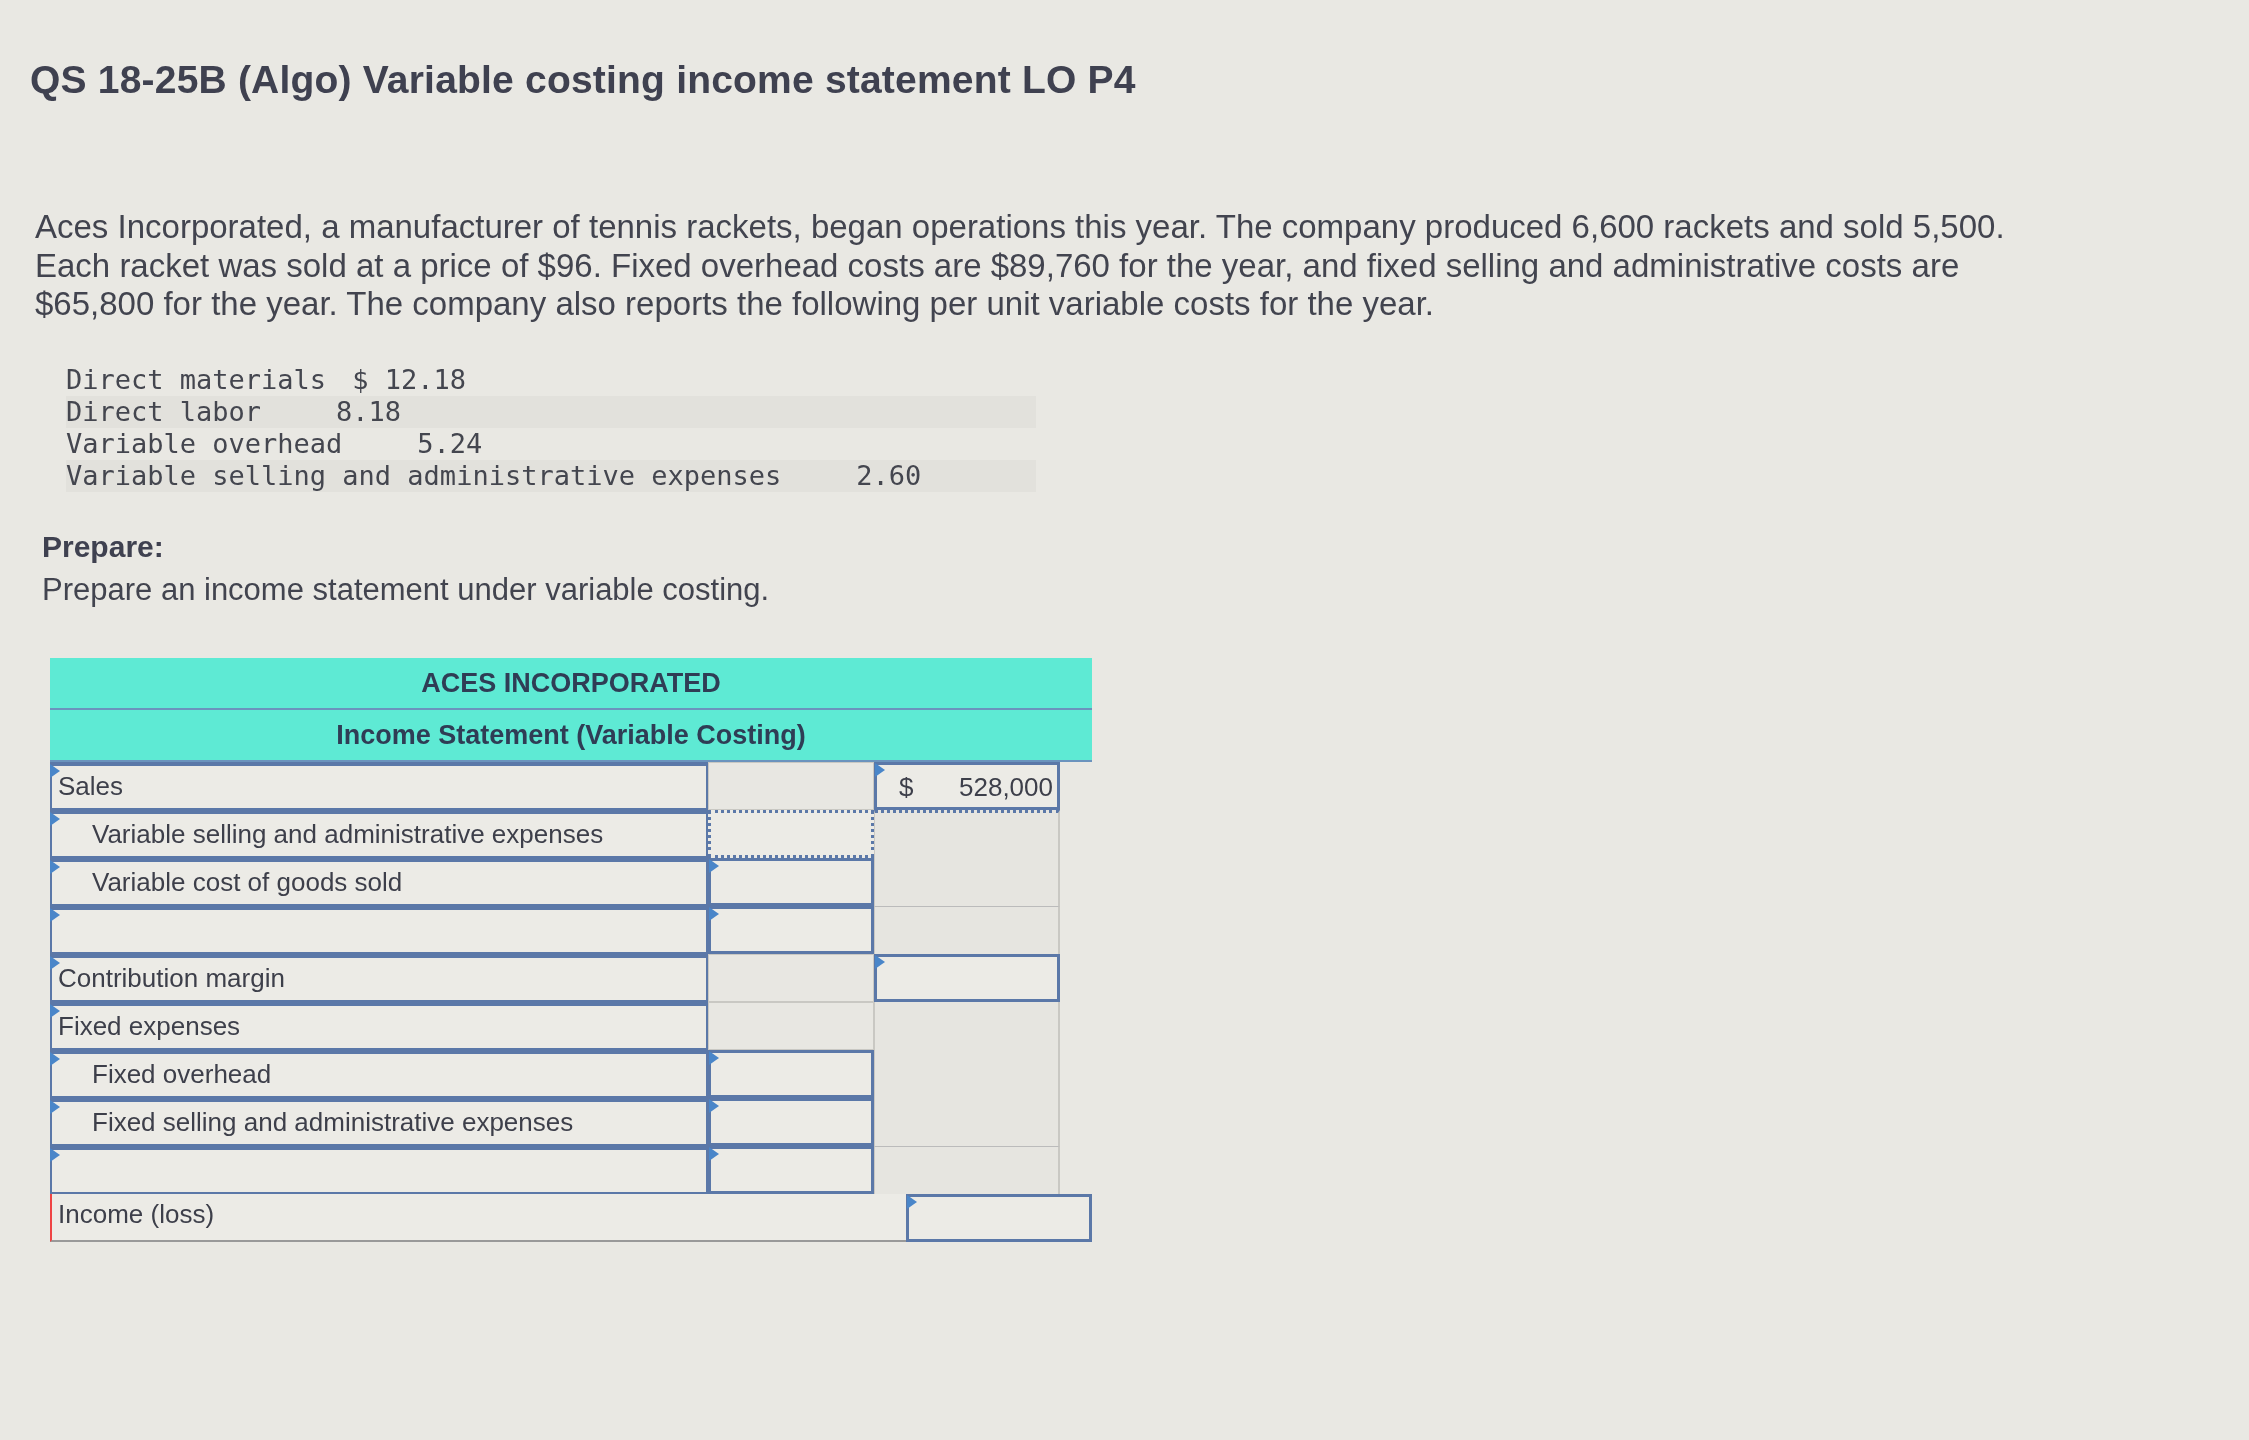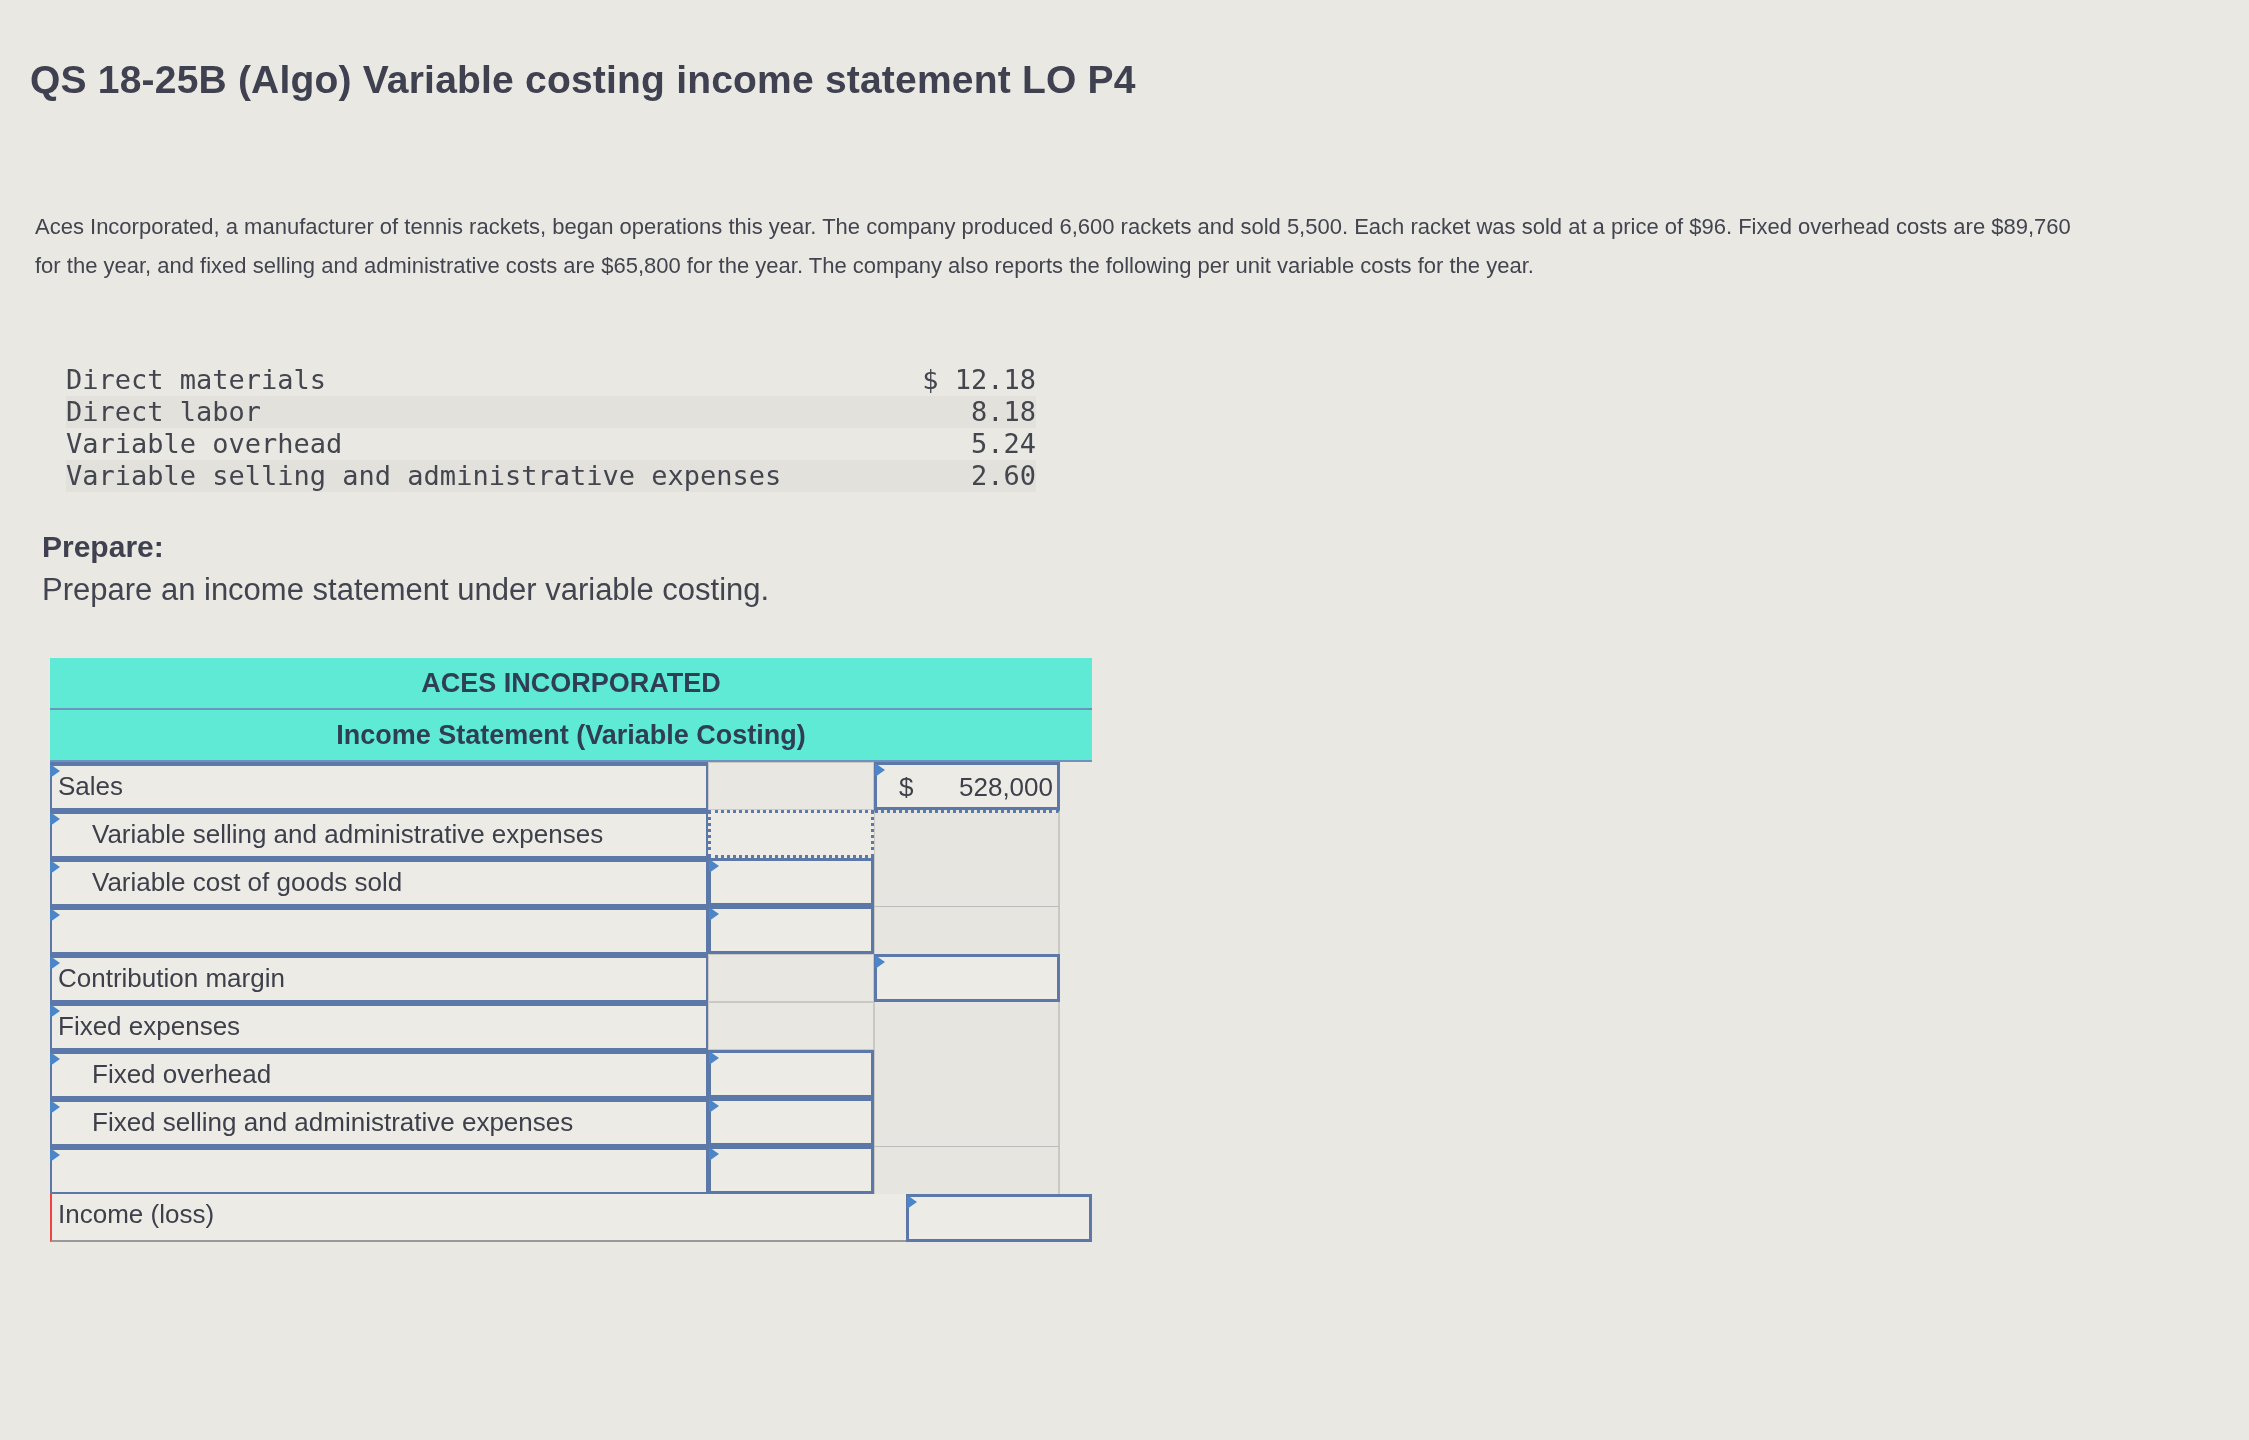--- a/index.html
+++ b/index.html
@@ -10,27 +10,27 @@
     color:#3d3f4a;
     position:relative;
   }
   .title {
     position:absolute; left:30px; top:58px;
     font-size:39px; font-weight:bold; color:#3f4150;
     letter-spacing:0.2px;
   }
   .para {
     position:absolute; left:35px; top:208px; width:2040px;
-    font-size:22px; line-height:38.5px; color:#42444f;
+    font-size:33px; line-height:38.5px; color:#42444f;
   }
   .costs {
     position:absolute; left:66px; top:364px; width:970px;
     font-family:"DejaVu Sans Mono", monospace; font-size:27px; color:#44464f;
   }
-  .cost-row { display:flex; justify-content:space-between; height:32px; line-height:32px; }
+  .cost-row { display:flex; height:32px; line-height:32px; }
   .cost-row .val { width:140px; text-align:right; }
   .cost-row.shaded { background:#e2e1dc; }
   .required-h {
     position:absolute; left:42px; top:530px; font-size:30px; font-weight:bold; color:#3f4150;
   }
   .required-t {
     position:absolute; left:42px; top:572px; font-size:31px; color:#42444f;
   }
   .tbl {
     position:absolute; left:50px; top:658px; width:1042px;

